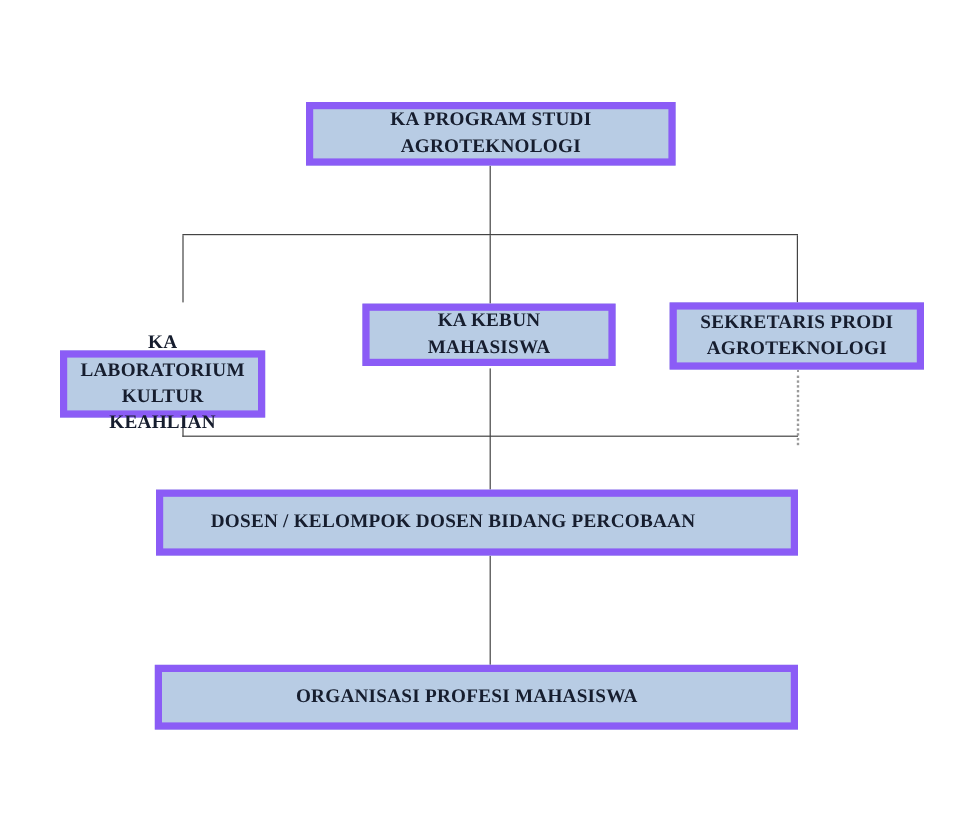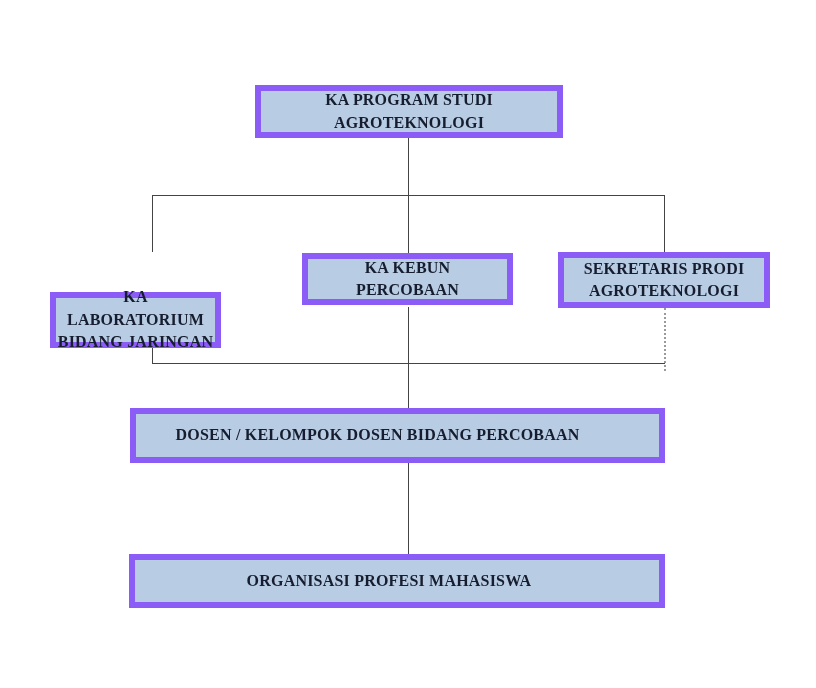--- a/index.html
+++ b/index.html
@@ -80,26 +80,26 @@
   <div class="conn h" id="conn-h2"></div>
   <div class="conn v" id="conn-bottom-v"></div>
 
   <div class="node" id="node-top">
     <span>KA PROGRAM STUDI</span>
     <span>AGROTEKNOLOGI</span>
   </div>
 
   <div class="node" id="node-lab">
     <span>KA LABORATORIUM</span>
-    <span>BIDANG JARINGAN</span>
+    <span>KULTUR KEAHLIAN</span>
   </div>
 
   <div class="node" id="node-kebun">
     <span>KA KEBUN</span>
-    <span>PERCOBAAN</span>
+    <span>MAHASISWA</span>
   </div>
 
   <div class="node" id="node-sekretaris">
     <span>SEKRETARIS PRODI</span>
     <span>AGROTEKNOLOGI</span>
   </div>
 
   <div class="node" id="node-dosen">
     <span>DOSEN / KELOMPOK DOSEN BIDANG PERCOBAAN</span>
   </div>

